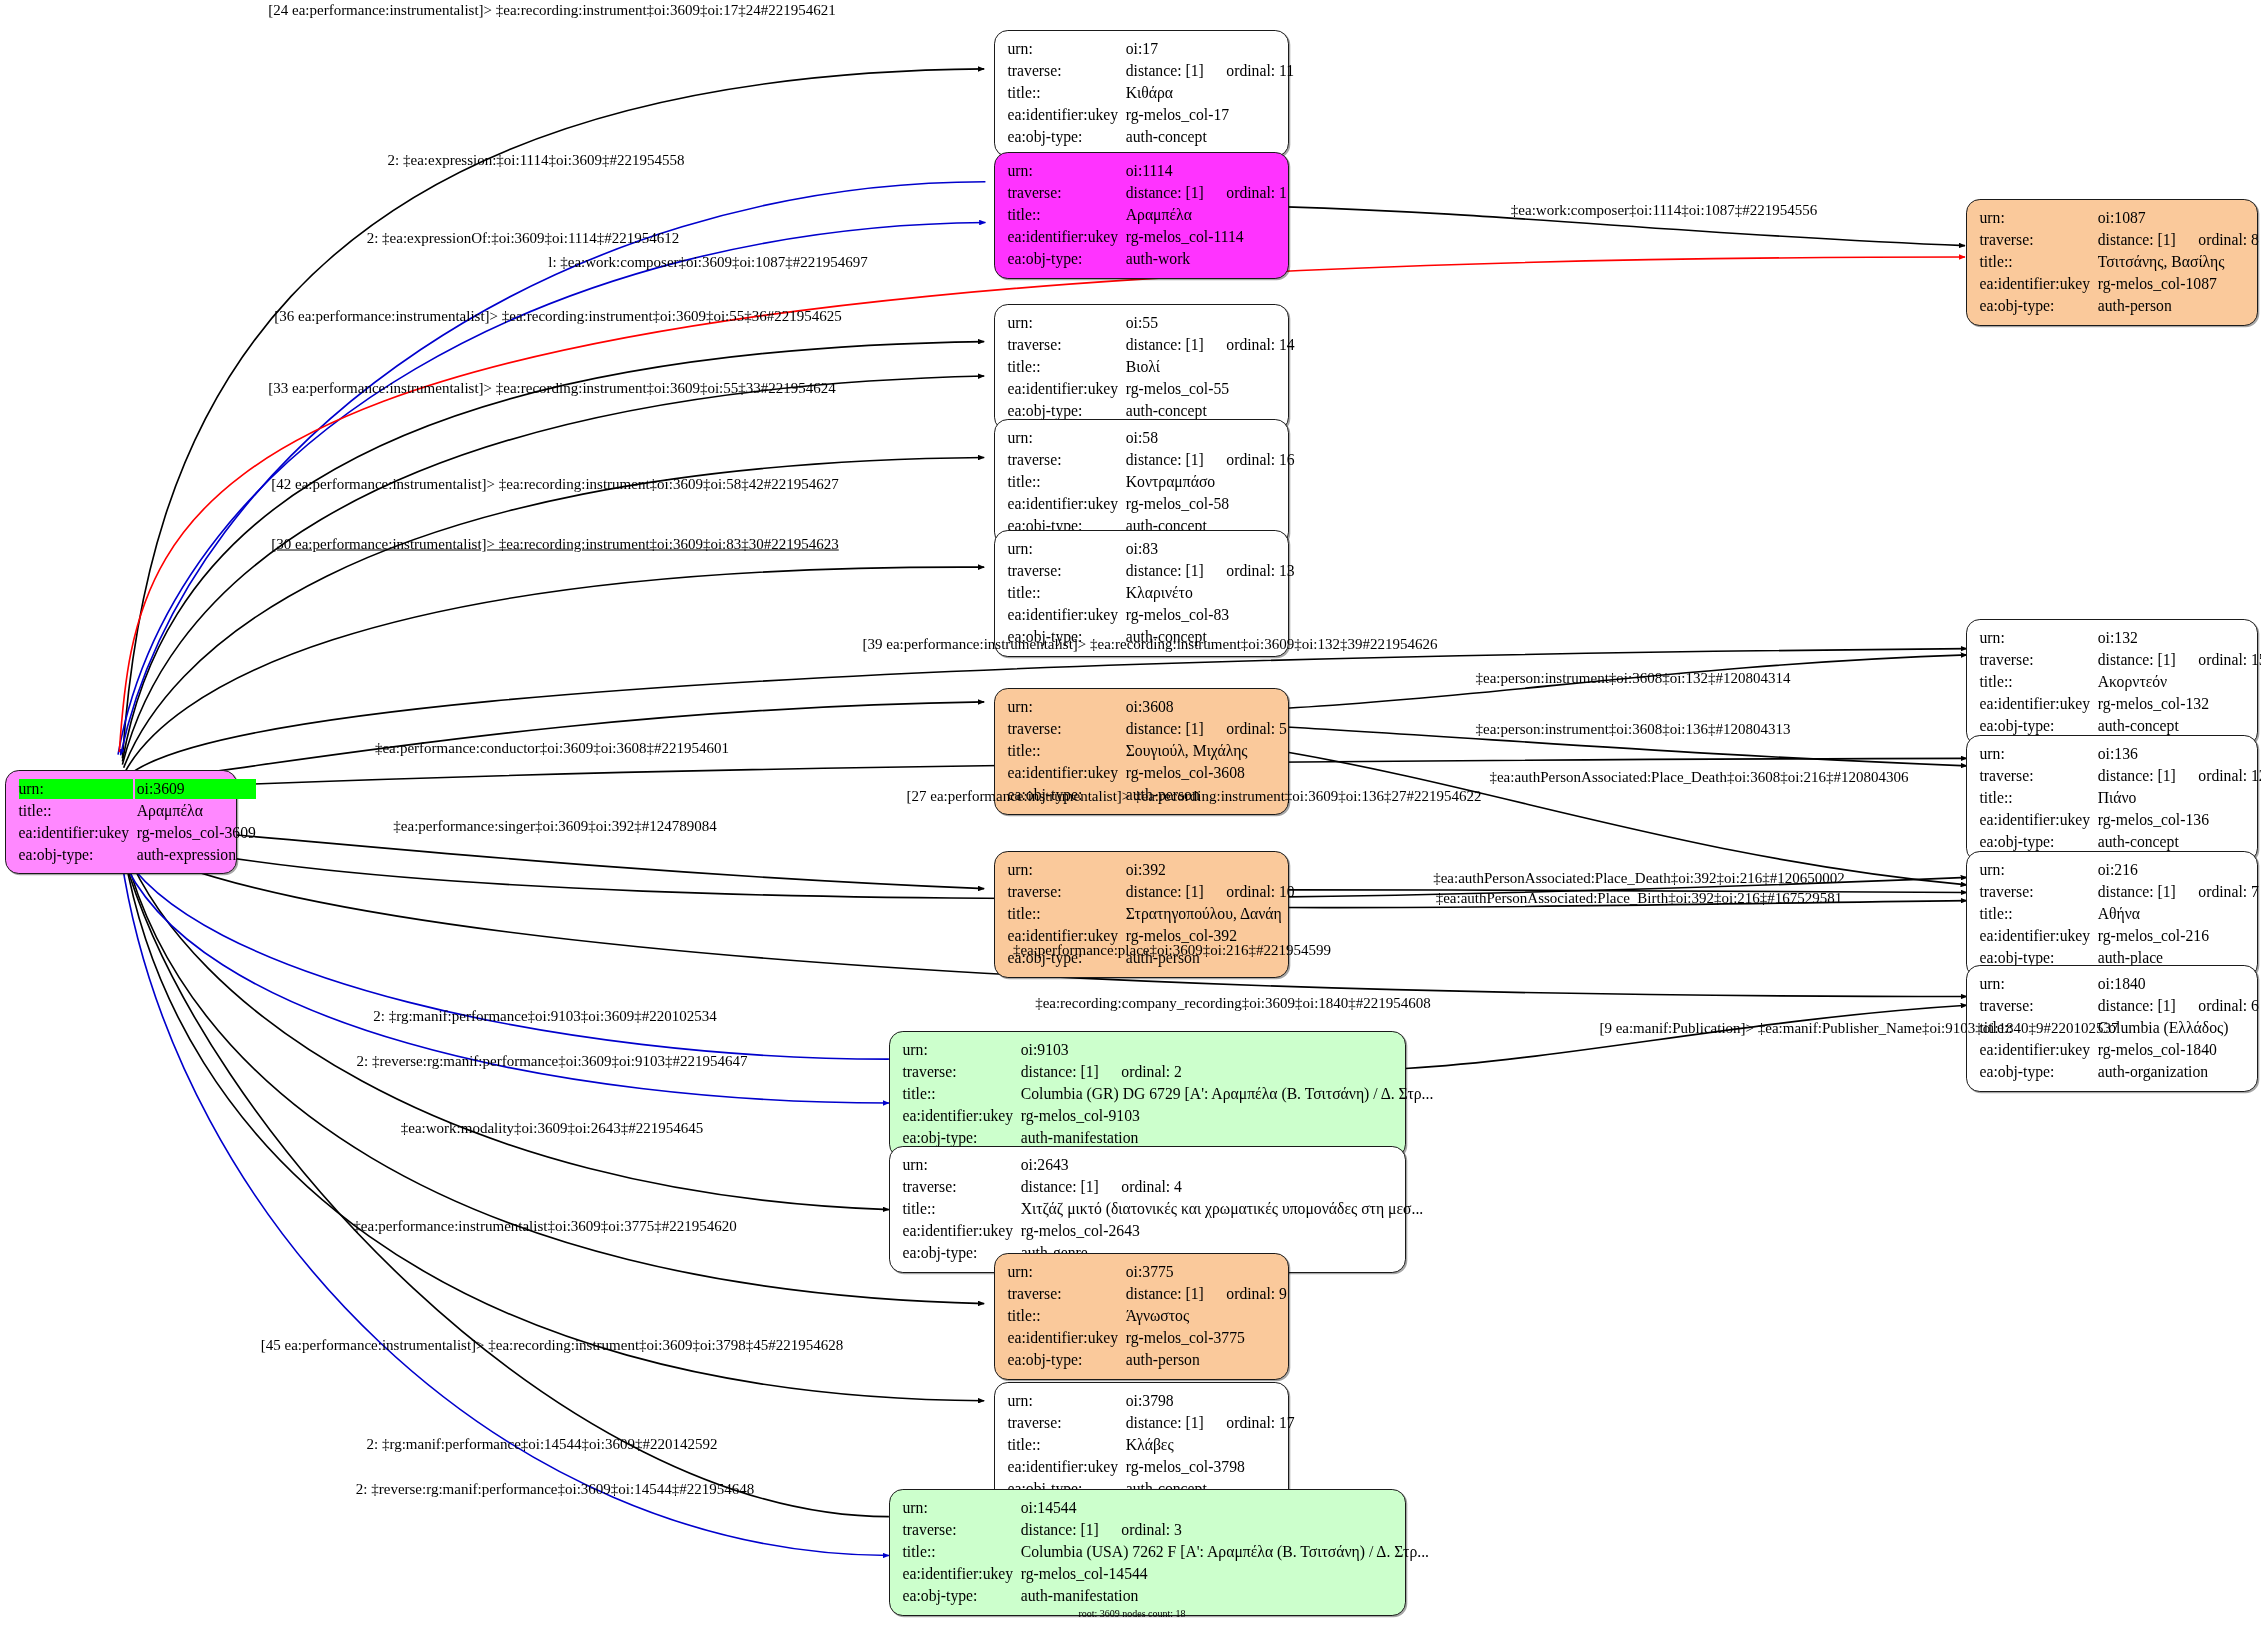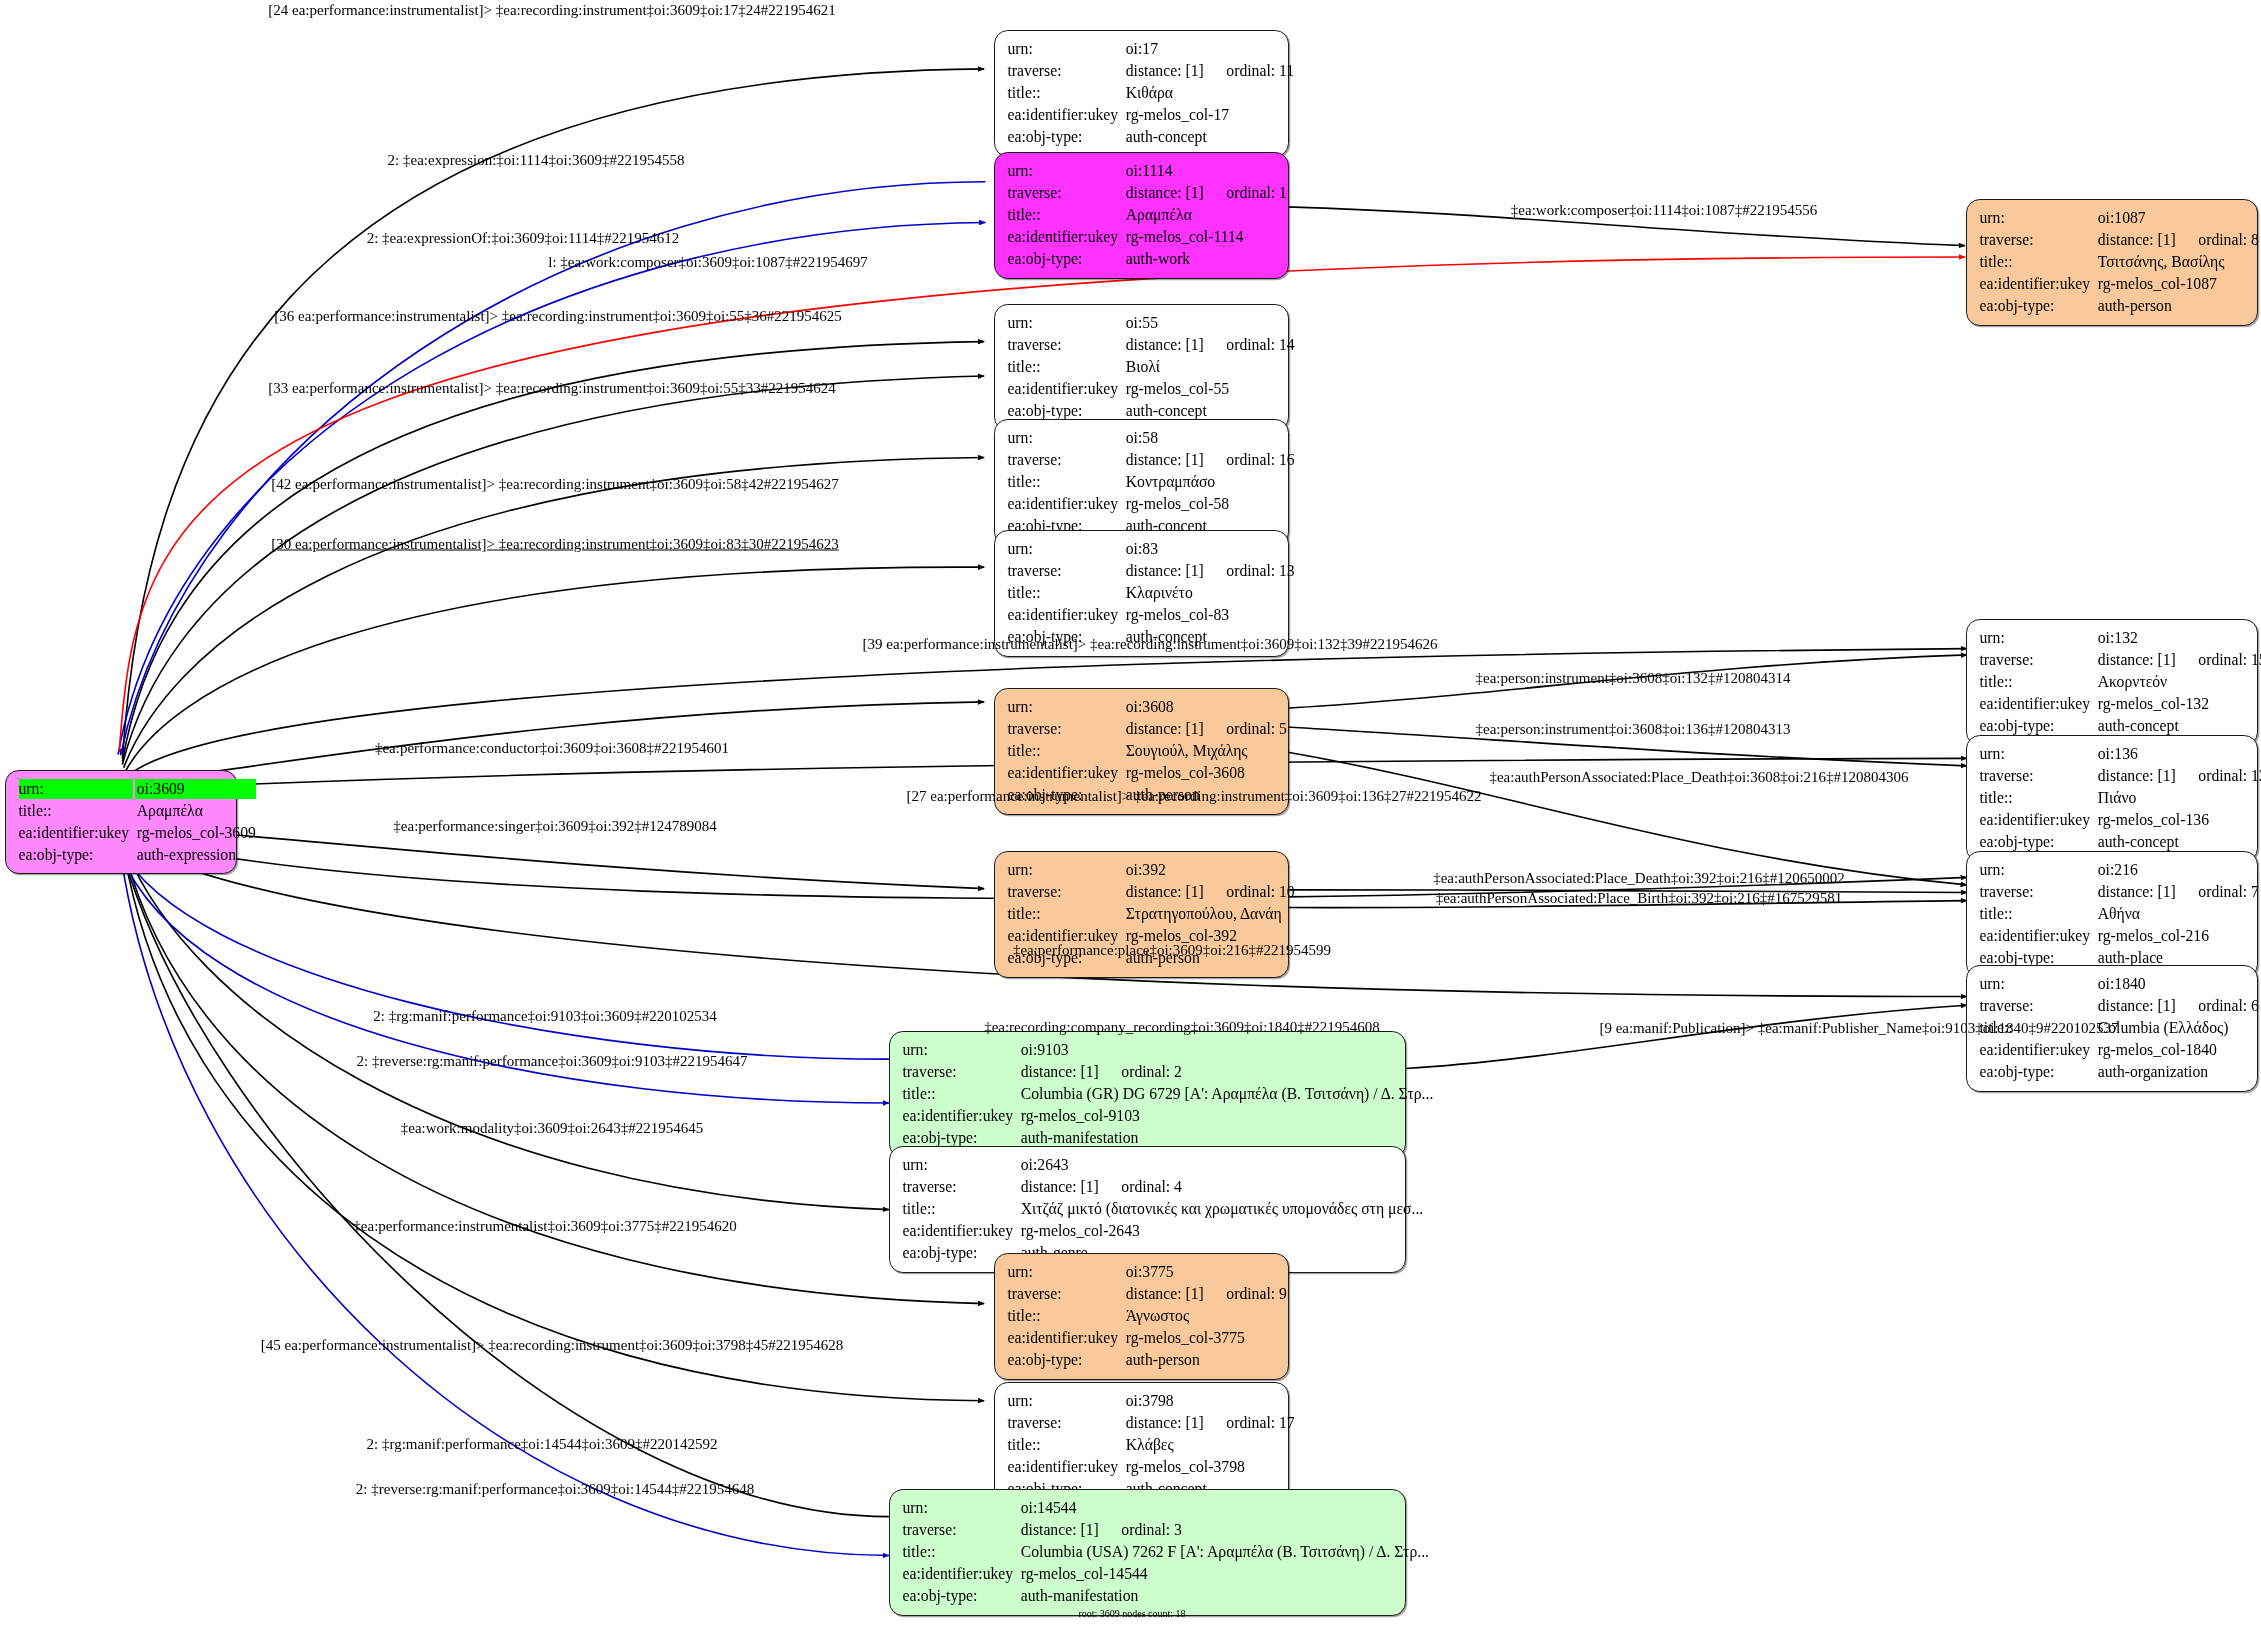--- a/index.html
+++ b/index.html
@@ -398,21 +398,21 @@
   <div class="edge-label" style="left:1150px; top:644px;">[39 ea:performance:instrumentalist]&gt; ‡ea:recording:instrument‡oi:3609‡oi:132‡39#221954626</div>
   <div class="edge-label" style="left:1633px; top:678px;">‡ea:person:instrument‡oi:3608‡oi:132‡#120804314</div>
   <div class="edge-label" style="left:1633px; top:729px;">‡ea:person:instrument‡oi:3608‡oi:136‡#120804313</div>
   <div class="edge-label" style="left:552px;  top:748px;">‡ea:performance:conductor‡oi:3609‡oi:3608‡#221954601</div>
   <div class="edge-label" style="left:1699px; top:777px;">‡ea:authPersonAssociated:Place_Death‡oi:3608‡oi:216‡#120804306</div>
   <div class="edge-label" style="left:1194px; top:796px;">[27 ea:performance:instrumentalist]&gt; ‡ea:recording:instrument‡oi:3609‡oi:136‡27#221954622</div>
   <div class="edge-label" style="left:555px;  top:826px;">‡ea:performance:singer‡oi:3609‡oi:392‡#124789084</div>
   <div class="edge-label" style="left:1639px; top:878px;">‡ea:authPersonAssociated:Place_Death‡oi:392‡oi:216‡#120650002</div>
   <div class="edge-label" style="left:1639px; top:898px;">‡ea:authPersonAssociated:Place_Birth‡oi:392‡oi:216‡#167529581</div>
   <div class="edge-label" style="left:1172px; top:950px;">‡ea:performance:place‡oi:3609‡oi:216‡#221954599</div>
-  <div class="edge-label" style="left:1182px; top:1003px;margin-top:24px;">‡ea:recording:company_recording‡oi:3609‡oi:1840‡#221954608</div>
+  <div class="edge-label" style="left:1233px; top:1003px;">‡ea:recording:company_recording‡oi:3609‡oi:1840‡#221954608</div>
   <div class="edge-label" style="left:1815px; top:1028px;margin-left:44px;">[9 ea:manif:Publication]&gt; ‡ea:manif:Publisher_Name‡oi:9103‡oi:1840‡9#220102537</div>
   <div class="edge-label" style="left:545px;  top:1016px;">2: ‡rg:manif:performance‡oi:9103‡oi:3609‡#220102534</div>
   <div class="edge-label" style="left:552px;  top:1061px;">2: ‡reverse:rg:manif:performance‡oi:3609‡oi:9103‡#221954647</div>
   <div class="edge-label" style="left:552px;  top:1128px;">‡ea:work:modality‡oi:3609‡oi:2643‡#221954645</div>
   <div class="edge-label" style="left:545px;  top:1226px;">‡ea:performance:instrumentalist‡oi:3609‡oi:3775‡#221954620</div>
   <div class="edge-label" style="left:552px;  top:1345px;">[45 ea:performance:instrumentalist]&gt; ‡ea:recording:instrument‡oi:3609‡oi:3798‡45#221954628</div>
   <div class="edge-label" style="left:542px;  top:1444px;">2: ‡rg:manif:performance‡oi:14544‡oi:3609‡#220142592</div>
   <div class="edge-label" style="left:555px;  top:1489px;">2: ‡reverse:rg:manif:performance‡oi:3609‡oi:14544‡#221954648</div>
 
   <div class="caption" style="left:1132px; top:1608px;">root: 3609 nodes count: 18</div>

